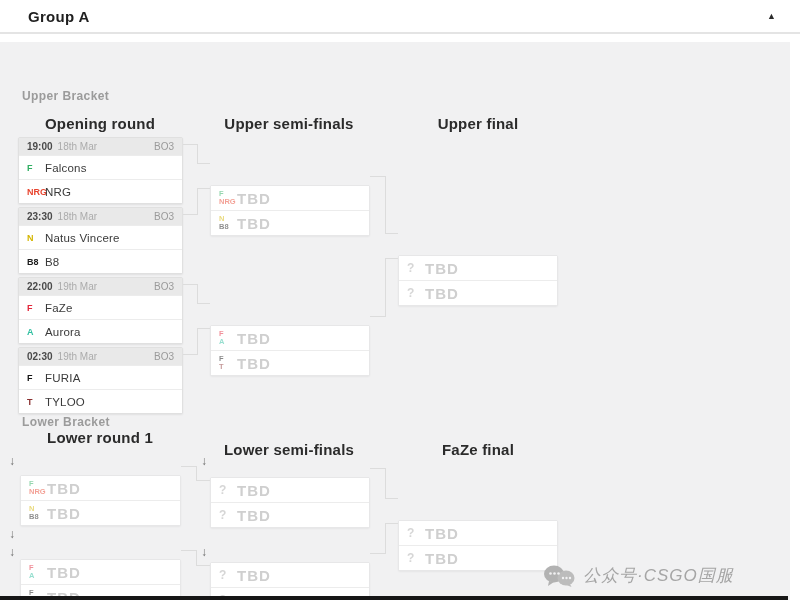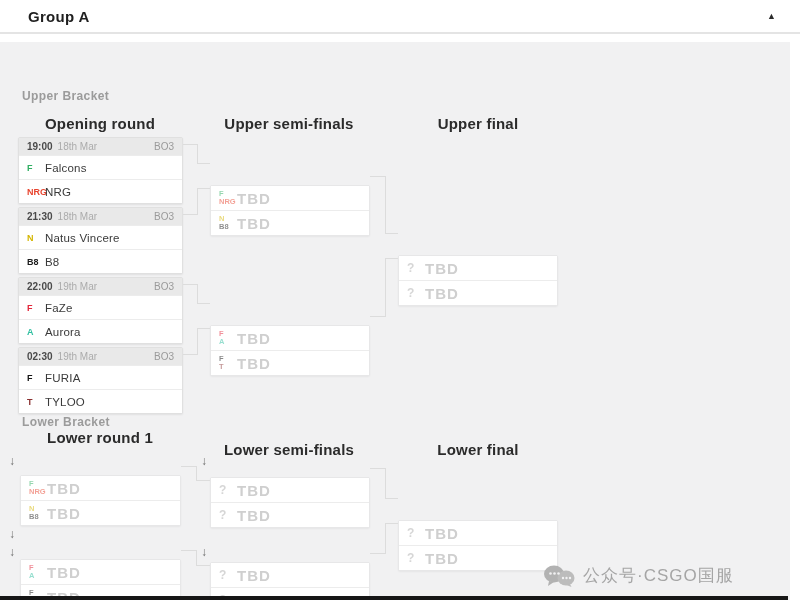--- a/index.html
+++ b/index.html
@@ -34,21 +34,21 @@
   .srow{height:24px;display:flex;align-items:center;padding:0 8px;background:#fff;}
   .srow + .srow{border-top:1px solid #ececec;}
   .tbd{color:#cfcfcf;font-size:15px;font-weight:bold;letter-spacing:1px;}
   .mini{display:flex;flex-direction:column;width:18px;flex:0 0 18px;opacity:.5;
         font-size:7.5px;line-height:8px;font-weight:bold;}
   .qmark{width:18px;flex:0 0 18px;color:#d6d6d6;font-weight:bold;font-size:12px;}
   
   .line{position:absolute;background:#dcdcdc;}
   .drop{position:absolute;color:#6e6e6e;font-size:12px;line-height:12px;}
   
-  .wm{position:absolute;left:543px;top:564px;display:flex;align-items:center;gap:8px;}
+  .wm{position:absolute;left:543px;top:564px;display:flex;align-items:center;gap:8px;font-style:italic;}
   .wm-text{font-size:17px;color:#a5a5a5;letter-spacing:1px;}
 </style>
 </head>
 <body>
 
 <div class="stage">
 
   <div class="topbar">
     <span class="title">Group A</span>
     <span class="caret">▲</span>
@@ -57,41 +57,41 @@
   <div class="content">
 
     <div class="sec-label" style="left:22px;top:47px">Upper Bracket</div>
     <div class="col-h" style="left:100px;top:73px">Opening round</div>
     <div class="col-h" style="left:289px;top:73px">Upper semi-finals</div>
     <div class="col-h" style="left:478px;top:73px">Upper final</div>
 
     <div class="sec-label" style="left:22px;top:373px">Lower Bracket</div>
     <div class="col-h" style="left:100px;top:387px">Lower round 1</div>
     <div class="col-h" style="left:289px;top:399px">Lower semi-finals</div>
-    <div class="col-h" style="left:478px;top:399px">Lower final</div>
+    <div class="col-h" style="left:478px;top:399px">FaZe final</div>
 
     <div class="mcard" style="left:18px;top:95px;width:165px">
       <div class="mhead">
         <span class="mtime">19:00</span>
         <span class="mdate">18th Mar</span>
         <span class="mfmt">BO3</span>
       </div>
       <div class="trow">
         <span class="ticon" style="color: rgb(47, 174, 98);">F</span>
         <span class="tname">Falcons</span>
       </div>
       <div class="trow">
         <span class="ticon" style="color: rgb(232, 68, 46);">NRG</span>
         <span class="tname">NRG</span>
       </div>
     </div>
 
     <div class="mcard" style="left:18px;top:165px;width:165px">
       <div class="mhead">
-        <span class="mtime">21:30</span>
+        <span class="mtime">23:30</span>
         <span class="mdate">18th Mar</span>
         <span class="mfmt">BO3</span>
       </div>
       <div class="trow">
         <span class="ticon" style="color: rgb(212, 181, 0);">N</span>
         <span class="tname">Natus Vincere</span>
       </div>
       <div class="trow">
         <span class="ticon" style="color: rgb(28, 28, 28);">B8</span>
         <span class="tname">B8</span>

